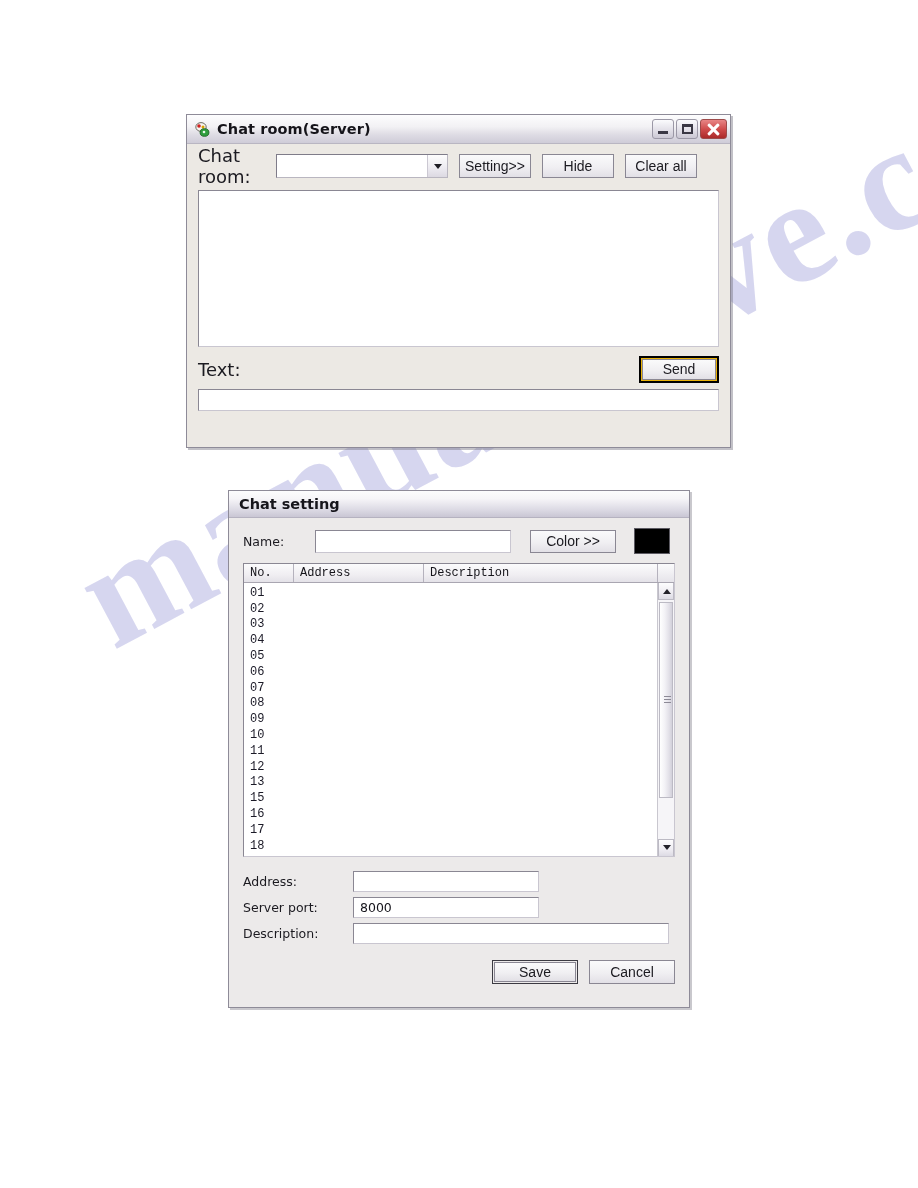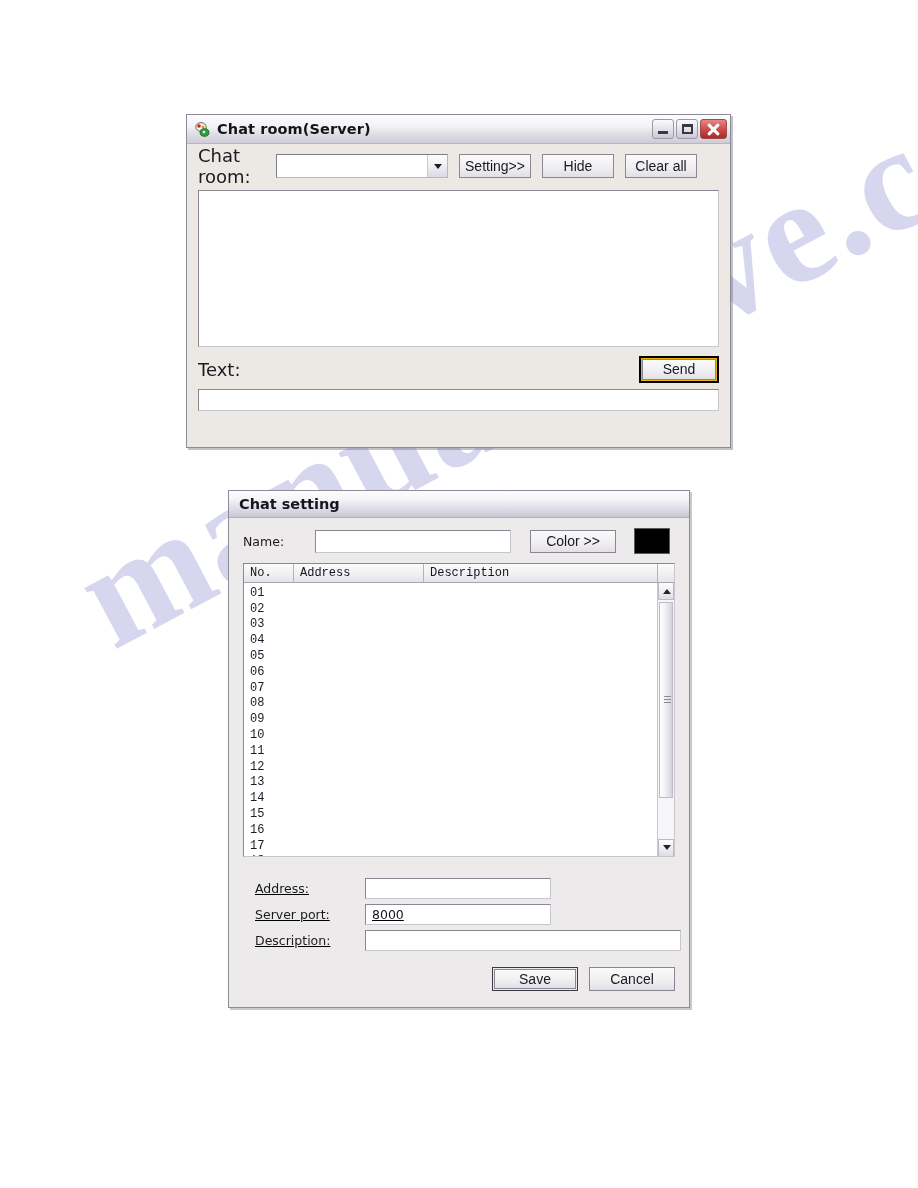--- a/index.html
+++ b/index.html
@@ -263,21 +263,21 @@
   .sb-thumb {
     position:absolute; left:1px; right:1px; top:2px;
     height: 196px;
     background: linear-gradient(to right,#ffffff 0%,#f3f2f6 40%,#e2e0e8 75%,#d2d0da 100%);
     border:1px solid #bcbac4;
   }
   .sb-grip { position:absolute; left:4px; top:50%; margin-top:-4px; width:7px; height:8px; }
   .sb-grip i { display:block; height:1px; background:#8d8a96; margin-bottom:2px; }
 
   
-  .w2-fields { padding: 0 26px; margin-top: 18px; text-decoration: underline; }
+  .w2-fields { padding: 0 14px; margin-top: 11px; }
   .w2-frow { display:flex; align-items:center; height:26px; }
   .w2-flbl { width:110px; flex:0 0 auto; font-size:12.5px; color:#1b1a20; font-family:"DejaVu Sans",sans-serif; }
   .w2-finput {
     height: 21px;
     background:#fff;
     border:1px solid #8a8793;
     border-right-color:#c9c6d0; border-bottom-color:#c9c6d0;
     display:flex; align-items:center;
     padding-left:6px;
     font-size:12.5px; color:#14131a;
@@ -435,25 +435,20 @@
               <span class="w2-cell-no">12</span>
               <span class="w2-cell-addr"></span>
               <span class="w2-cell-desc"></span>
             </div>
             <div class="w2-row">
               <span class="w2-cell-no">13</span>
               <span class="w2-cell-addr"></span>
               <span class="w2-cell-desc"></span>
             </div>
             <div class="w2-row">
-              <span class="w2-cell-no">14</span>
-              <span class="w2-cell-addr"></span>
-              <span class="w2-cell-desc"></span>
-            </div>
-            <div class="w2-row">
               <span class="w2-cell-no">15</span>
               <span class="w2-cell-addr"></span>
               <span class="w2-cell-desc"></span>
             </div>
             <div class="w2-row">
               <span class="w2-cell-no">16</span>
               <span class="w2-cell-addr"></span>
               <span class="w2-cell-desc"></span>
             </div>
             <div class="w2-row">

